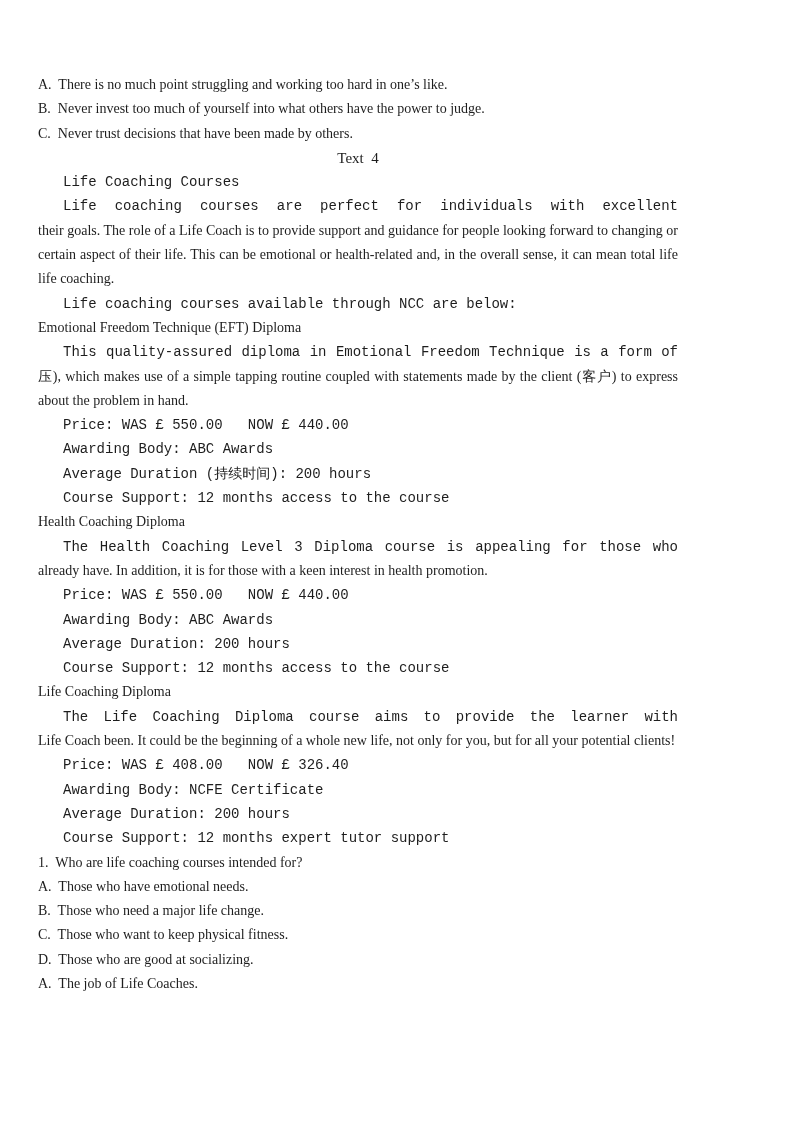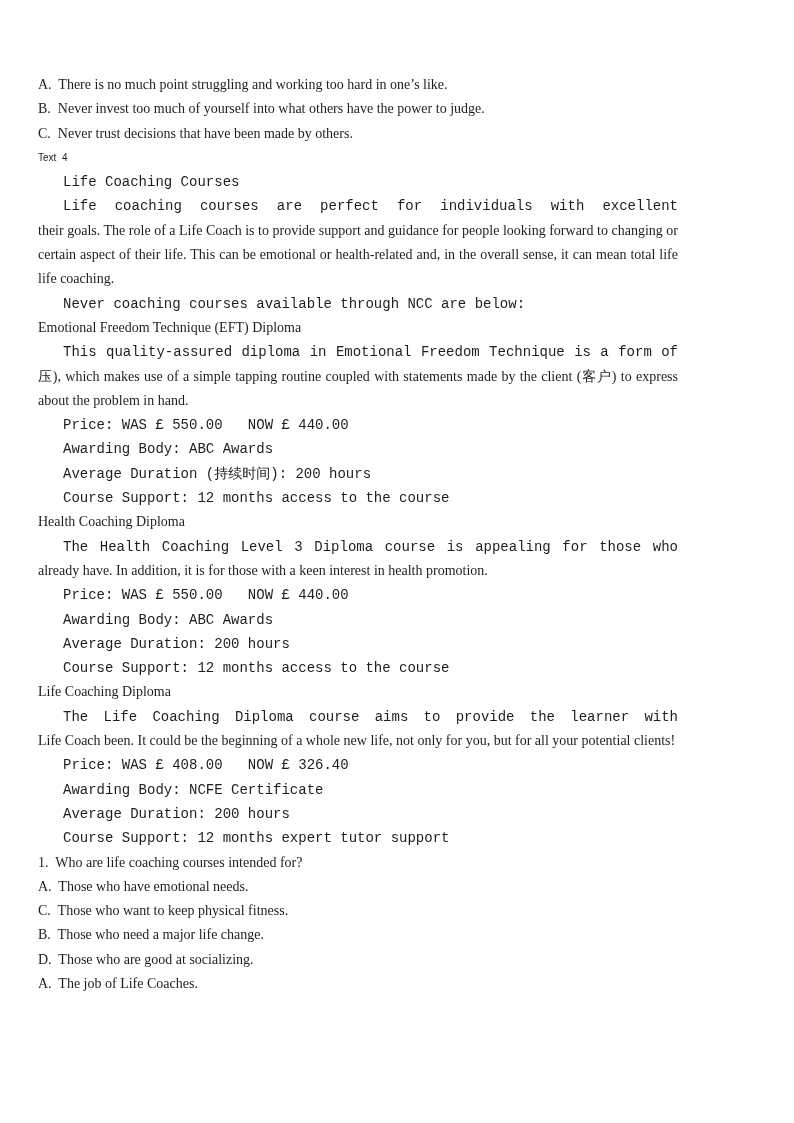--- a/index.html
+++ b/index.html
@@ -28,40 +28,40 @@
   .line.indent {
     padding-left: 25px;
     font-family: Liberation Mono, monospace;
   }
   .line.justify {
     white-space: normal;
     text-align: justify;
     text-align-last: justify;
   }
   .line.center {
-    text-align: left;
-    font-family: Liberation Sans, sans-serif;
-    font-size: 10px;
+    text-align: center;
+    font-family: Liberation Serif, serif;
+    font-size: 15px;
   }
 </style>
 </head>
 <body>
 
 <div class="page">
   <div>
       <div class="line flush">A.  There is no much point struggling and working too hard in one’s like.</div>
       <div class="line flush">B.  Never invest too much of yourself into what others have the power to judge.</div>
       <div class="line flush">C.  Never trust decisions that have been made by others.</div>
       <div class="line center">Text  4</div>
       <div class="line indent">Life Coaching Courses</div>
       <div class="line indent justify">Life coaching courses are perfect for individuals with excellent interpersonal skills and are willing to help people achieve</div>
       <div class="line flush justify">their goals. The role of a Life Coach is to provide support and guidance for people looking forward to changing or improving a</div>
       <div class="line flush justify">certain aspect of their life. This can be emotional or health-related and, in the overall sense, it can mean total life support and</div>
       <div class="line flush">life coaching.</div>
-      <div class="line indent">Never coaching courses available through NCC are below:</div>
+      <div class="line indent">Life coaching courses available through NCC are below:</div>
       <div class="line flush">Emotional Freedom Technique (EFT) Diploma</div>
       <div class="line indent justify">This quality-assured diploma in Emotional Freedom Technique is a form of emotional and psychological acupressure (指</div>
       <div class="line flush justify">压), which makes use of a simple tapping routine coupled with statements made by the client (客户) to express how they feel</div>
       <div class="line flush">about the problem in hand.</div>
       <div class="line indent">Price: WAS £ 550.00   NOW £ 440.00</div>
       <div class="line indent">Awarding Body: ABC Awards</div>
       <div class="line indent">Average Duration (持续时间): 200 hours</div>
       <div class="line indent">Course Support: 12 months access to the course</div>
       <div class="line flush">Health Coaching Diploma</div>
       <div class="line indent justify">The Health Coaching Level 3 Diploma course is appealing for those who wish to improve soft skills or the job that they</div>
@@ -72,18 +72,18 @@
       <div class="line indent">Course Support: 12 months access to the course</div>
       <div class="line flush">Life Coaching Diploma</div>
       <div class="line indent justify">The Life Coaching Diploma course aims to provide the learner with knowledge of how life addition works and what a</div>
       <div class="line flush">Life Coach been. It could be the beginning of a whole new life, not only for you, but for all your potential clients!</div>
       <div class="line indent">Price: WAS £ 408.00   NOW £ 326.40</div>
       <div class="line indent">Awarding Body: NCFE Certificate</div>
       <div class="line indent">Average Duration: 200 hours</div>
       <div class="line indent">Course Support: 12 months expert tutor support</div>
       <div class="line flush">1.  Who are life coaching courses intended for?</div>
       <div class="line flush">A.  Those who have emotional needs.</div>
+      <div class="line flush">B.  Those who need a major life change.</div>
       <div class="line flush">C.  Those who want to keep physical fitness.</div>
-      <div class="line flush">B.  Those who need a major life change.</div>
       <div class="line flush">D.  Those who are good at socializing.</div>
       <div class="line flush">A.  The job of Life Coaches.</div>
     </div>
 </div>
 
 </body></html>

